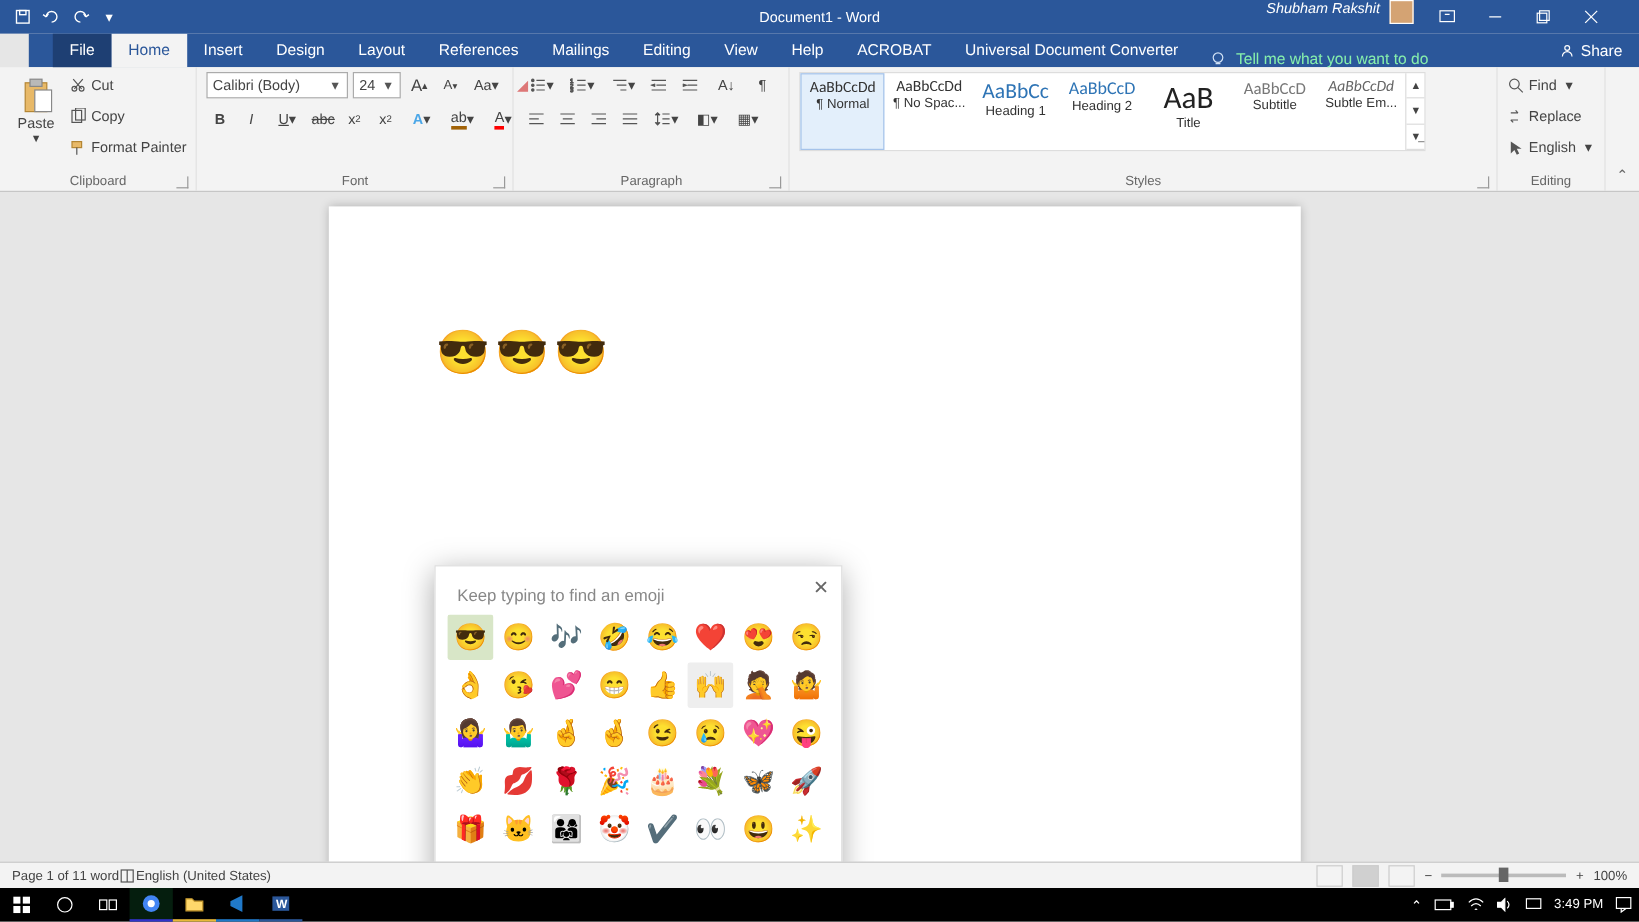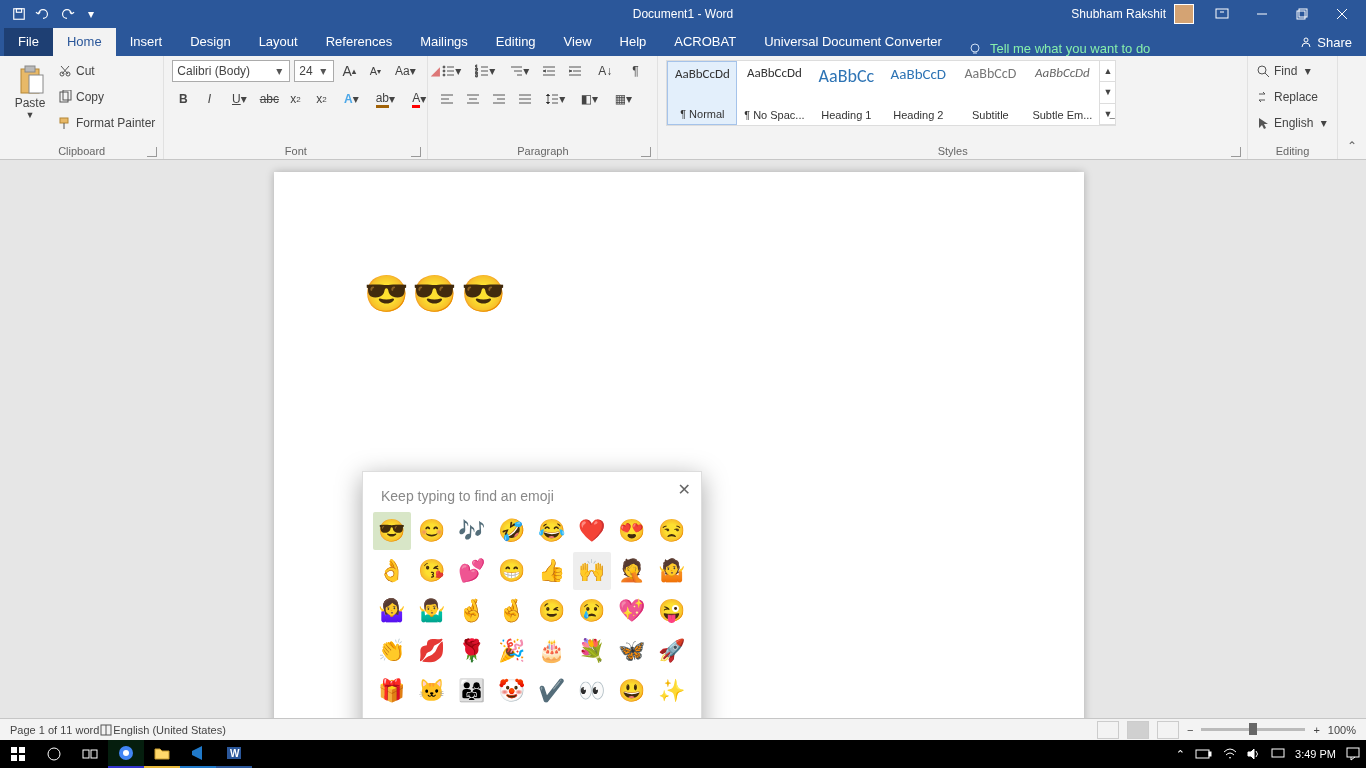--- a/index.html
+++ b/index.html
@@ -3,27 +3,27 @@
 <meta charset="utf-8">
 <style>
 * { margin: 0; padding: 0; box-sizing: border-box; font-family: "Segoe UI", Tahoma, sans-serif; }
 html, body { width: 1366px; height: 768px; overflow: hidden; background: #e6e6e6; }
 
 
 .title-bar { height: 28px; background: #2B579A; display: flex; align-items: center; color: #fff; font-size: 12px; position: relative; }
 .title-bar .qat { display: flex; gap: 2px; padding-left: 8px; }
 .title-bar .qat .qat-btn { width: 22px; height: 22px; display:flex; align-items:center; justify-content:center; cursor:pointer; }
 .title-bar .title-center { position:absolute; left:50%; transform:translateX(-50%); }
-.title-bar .right-cluster { margin-left:auto; display:flex; align-items:center; gap:8px; padding-right:4px; }
+.title-bar .right-cluster { margin-left:auto; display:flex; align-items:flex-start; gap:8px; padding-right:20px;font-style:italic; }
 .title-bar .win-btns { display:flex; }
 .title-bar .win-btn { width:40px; height:28px; display:flex; align-items:center; justify-content:center; cursor:pointer; }
 .avatar { width:20px; height:20px; background: #d4a373; display:inline-block; border:1px solid #fff; }
 
 
-.ribbon-tabs { height: 28px; background: #2B579A; display:flex; align-items:stretch; color:#fff; font-size: 13px; padding-left: 4px; }
+.ribbon-tabs { height: 28px; background: #2B579A; display:flex; align-items:stretch; color:#fff; font-size: 13px; padding-left: 20px; margin-left: 24px; }
 .ribbon-tabs .tab { padding: 6px 14px; cursor:pointer; }
 .ribbon-tabs .tab.file { background: #1e3f73; }
 .ribbon-tabs .tab.active { background: #f3f3f3; color:#2B579A; }
 .ribbon-tabs .spacer { flex:1; }
 .ribbon-tabs .tellme { display:flex; align-items:flex-end; gap:8px; padding: 0 12px; color:#86efac; font-size:13px; }
 .ribbon-tabs .share { display:flex; align-items:center; gap:4px; padding:0 14px; cursor:pointer; }
 
 
 .ribbon { height: 104px; background: #f3f3f3; border-bottom: 1px solid #c6c6c6; display:flex; font-size:12px; color:#444; }
 .group { border-right:1px solid #e1e1e1; padding: 4px 8px 0 8px; display:flex; flex-direction:column; justify-content:space-between; }
@@ -39,21 +39,21 @@
 .combo { height:22px; border:1px solid #ababab; background:#fff; display:flex; align-items:center; padding:0 4px; font-size:12px; }
 .combo .val { flex:1; }
 .combo .dd { width:12px; text-align:center; color:#555; }
 
 .btn-row { display:flex; gap:4px; }
 .sq { width:22px; height:22px; display:flex; align-items:center; justify-content:center; cursor:pointer; }
 .sq.split { width:30px; }
 
 
 .styles-gallery { display:flex; gap:2px; align-items:stretch; height:66px; border:1px solid #ddd; background:#fff; }
-.style-item { width:70px; display:flex; flex-direction:column; align-items:center; justify-content:space-between; padding:4px 2px; cursor:pointer; }
+.style-item { width:70px; display:flex; flex-direction:column; align-items:center; padding:4px 2px; cursor:pointer; }
 .style-item.selected { border:1px solid #a5c3ea; background:#e3effb; }
 .style-prev { font-family: Calibri, sans-serif; color:#333; }
 .style-name { font-size:11px; color:#333; }
 .gallery-ctrl { width:16px; display:flex; flex-direction:column; border-left:1px solid #ddd; }
 .gallery-ctrl div { flex:1; display:flex; align-items:center; justify-content:center; border-bottom:1px solid #ddd; cursor:pointer; font-size:9px; }
 
 
 .doc-area { position:absolute; top:160px; left:0; right:0; bottom:36px; background:#e6e6e6; overflow:hidden; }
 .page { position:absolute; left:274px; top:12px; width:810px; height:990px; background:#fff; box-shadow: 0 0 8px rgba(0,0,0,0.25); }
 .page-content { padding: 100px 90px; font-size:32px; line-height:1.2; }
@@ -351,20 +351,24 @@
             <div class="style-prev" style="font-size: 13px; color: rgb(51, 51, 51);">AaBbCcDd</div>
             <div class="style-name">¶ No Spac...</div>
           </div>
           <div class="style-item">
             <div class="style-prev" style="font-size: 18px; color: rgb(46, 116, 181);">AaBbCc</div>
             <div class="style-name">Heading 1</div>
           </div>
           <div class="style-item">
             <div class="style-prev" style="font-size: 15px; color: rgb(46, 116, 181);">AaBbCcD</div>
             <div class="style-name">Heading 2</div>
+          </div>
+          <div class="style-item">
+            <div class="style-prev" style="font-size: 26px; color: rgb(34, 34, 34);">AaB</div>
+            <div class="style-name">Title</div>
           </div>
           <div class="style-item">
             <div class="style-prev" style="font-size: 14px; color: rgb(119, 119, 119);">AaBbCcD</div>
             <div class="style-name">Subtitle</div>
           </div>
           <div class="style-item">
             <div class="style-prev" style="font-size: 13px; color: rgb(102, 102, 102); font-style: italic;">AaBbCcDd</div>
             <div class="style-name">Subtle Em...</div>
           </div>
           <div class="gallery-ctrl">

